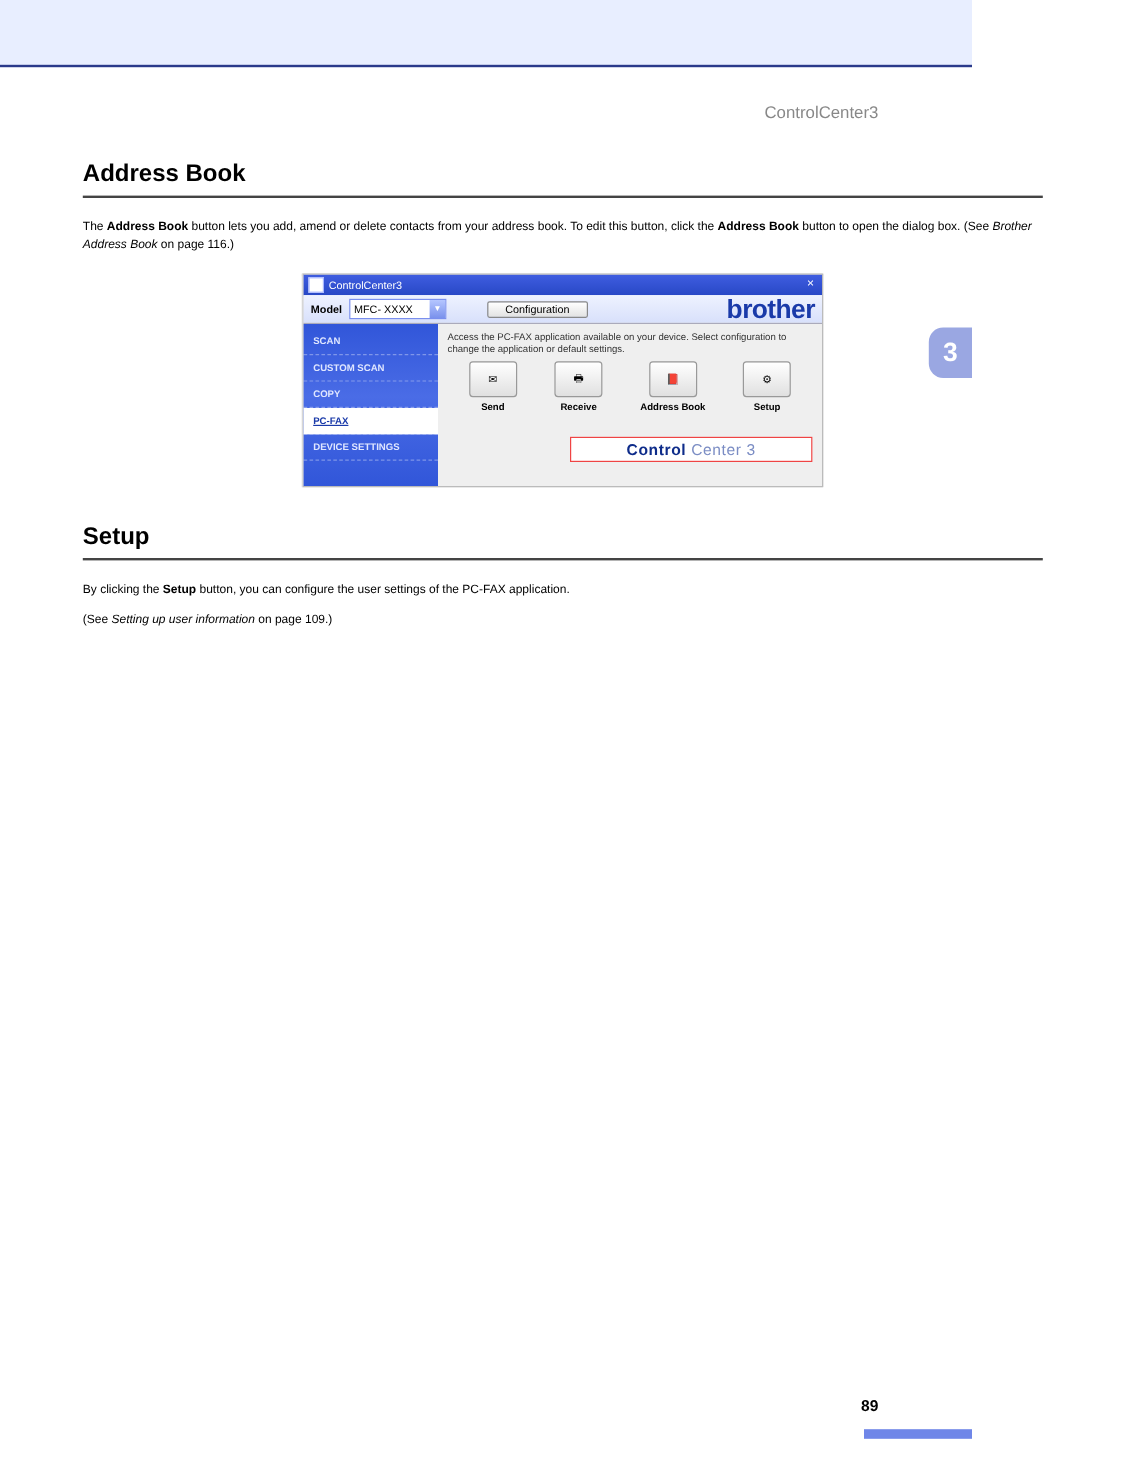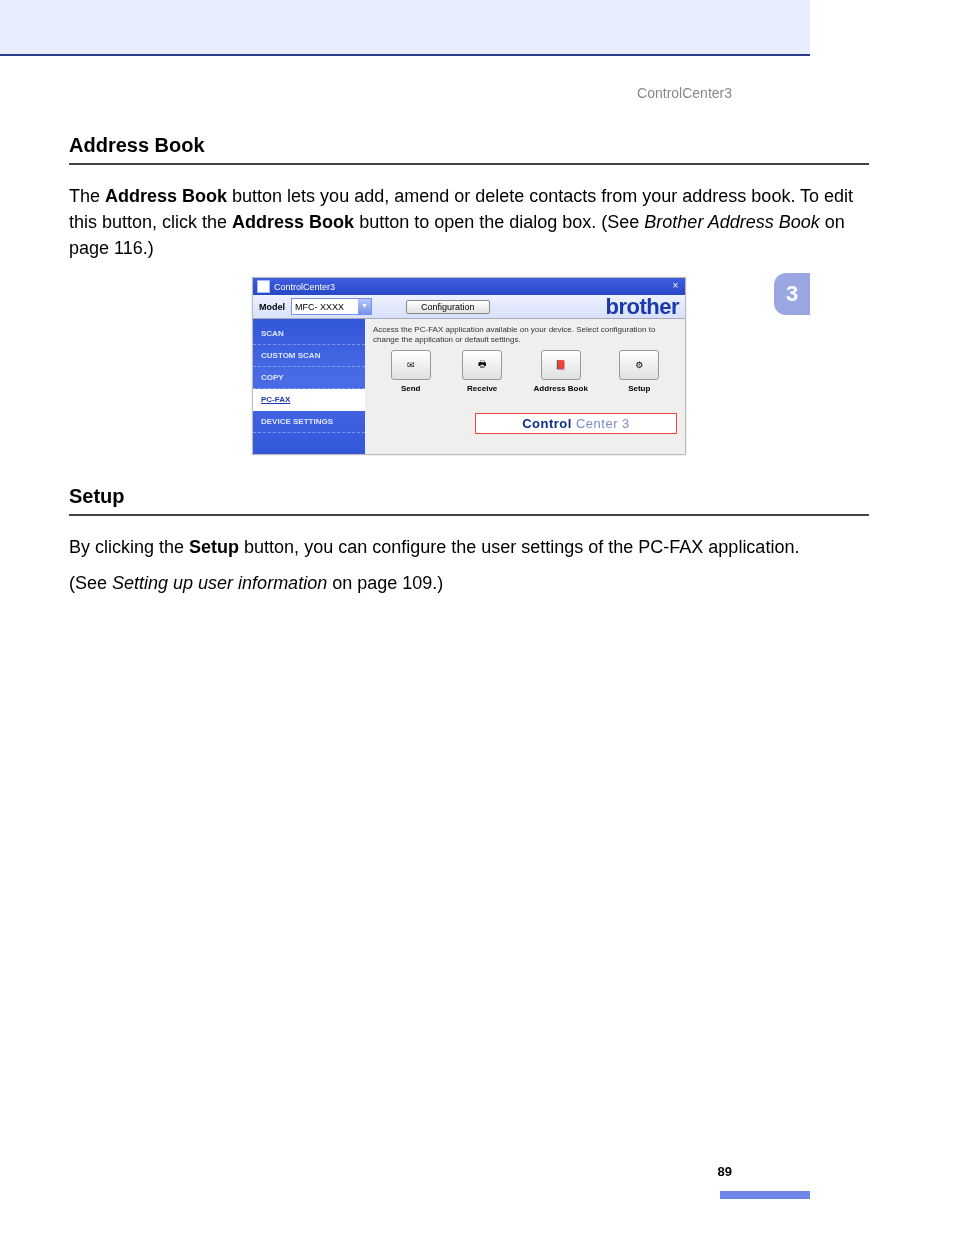--- a/index.html
+++ b/index.html
@@ -41,21 +41,21 @@
     font-weight: bold;
     margin: 0 0 6px 0;
     color: #000;
   }
   .rule {
     height: 2px;
     background: #444;
     margin-bottom: 18px;
   }
   p.body {
-    font-size: 18px;
+    font-size: 10px;
     line-height: 1.45;
     margin: 0 0 10px 0;
     color: #000;
   }
   .b { font-weight: bold; }
   .i { font-style: italic; }
   
   .chapter-tab {
     position: absolute;
     top: 273px;

